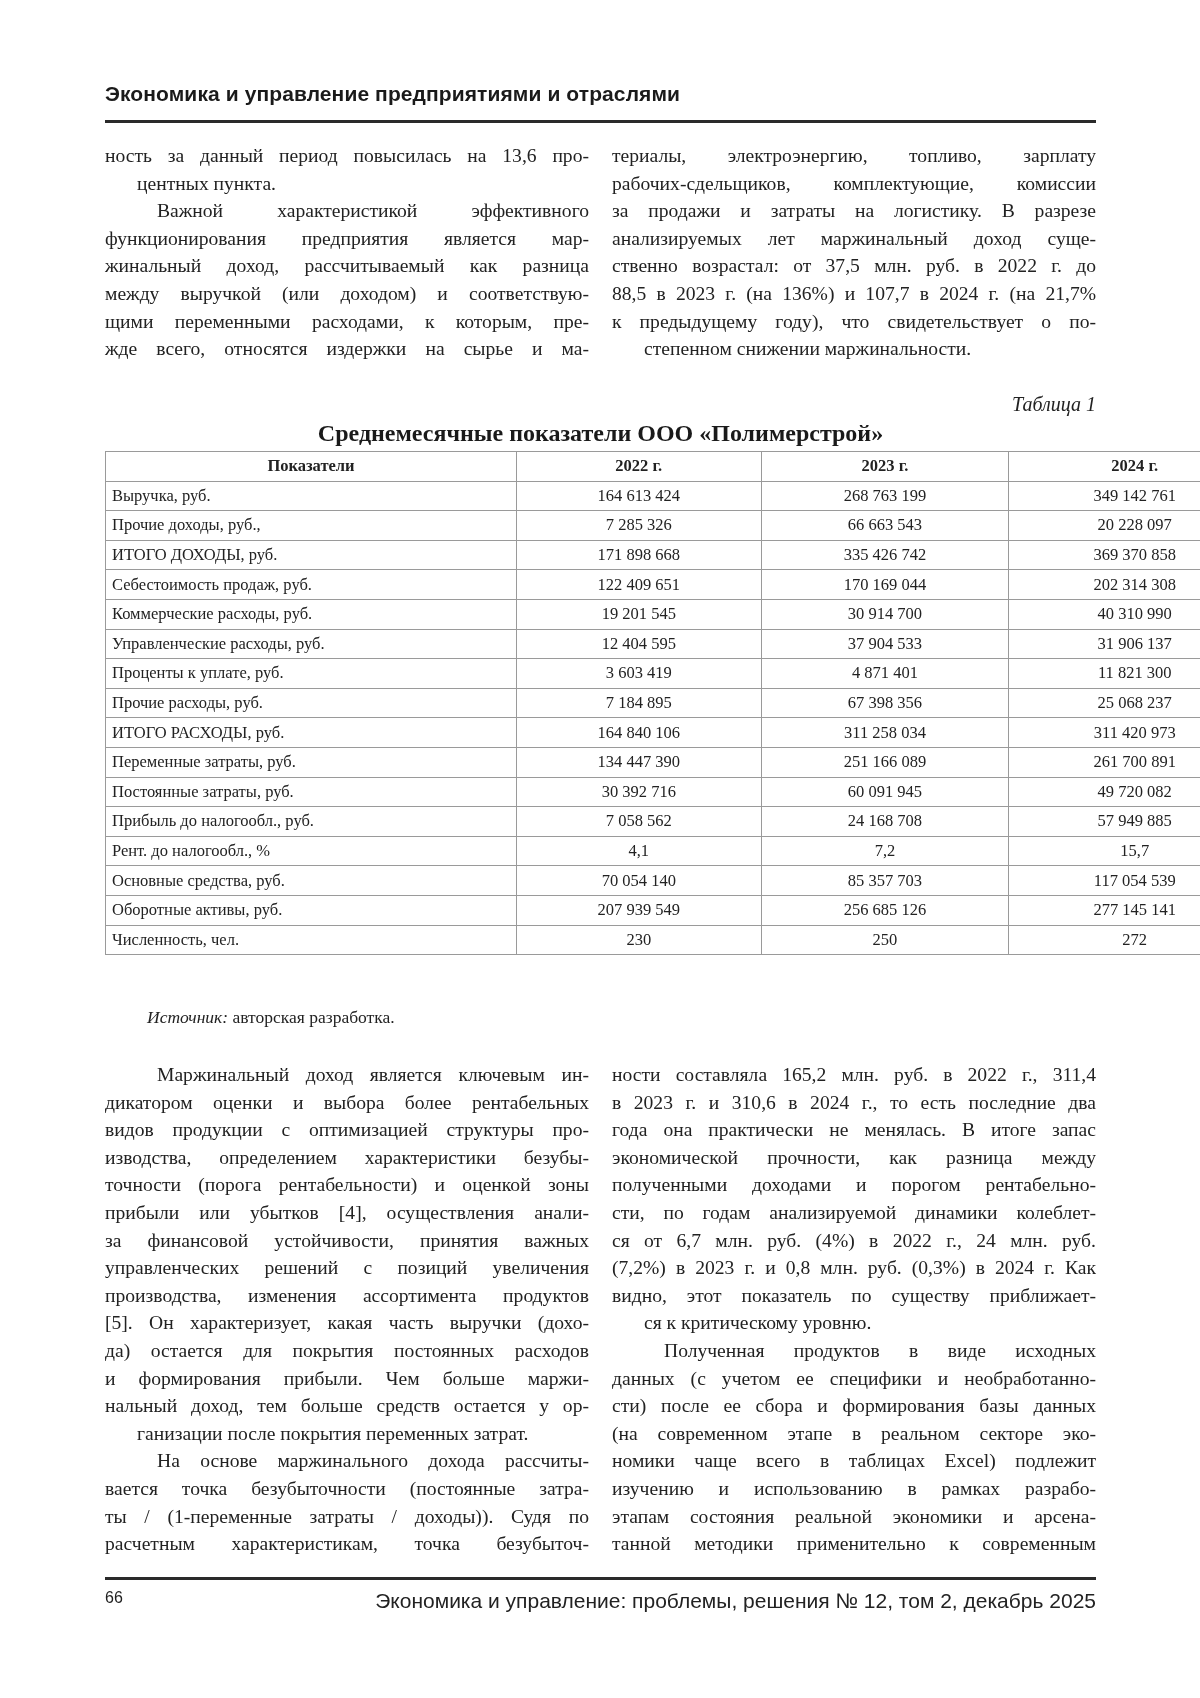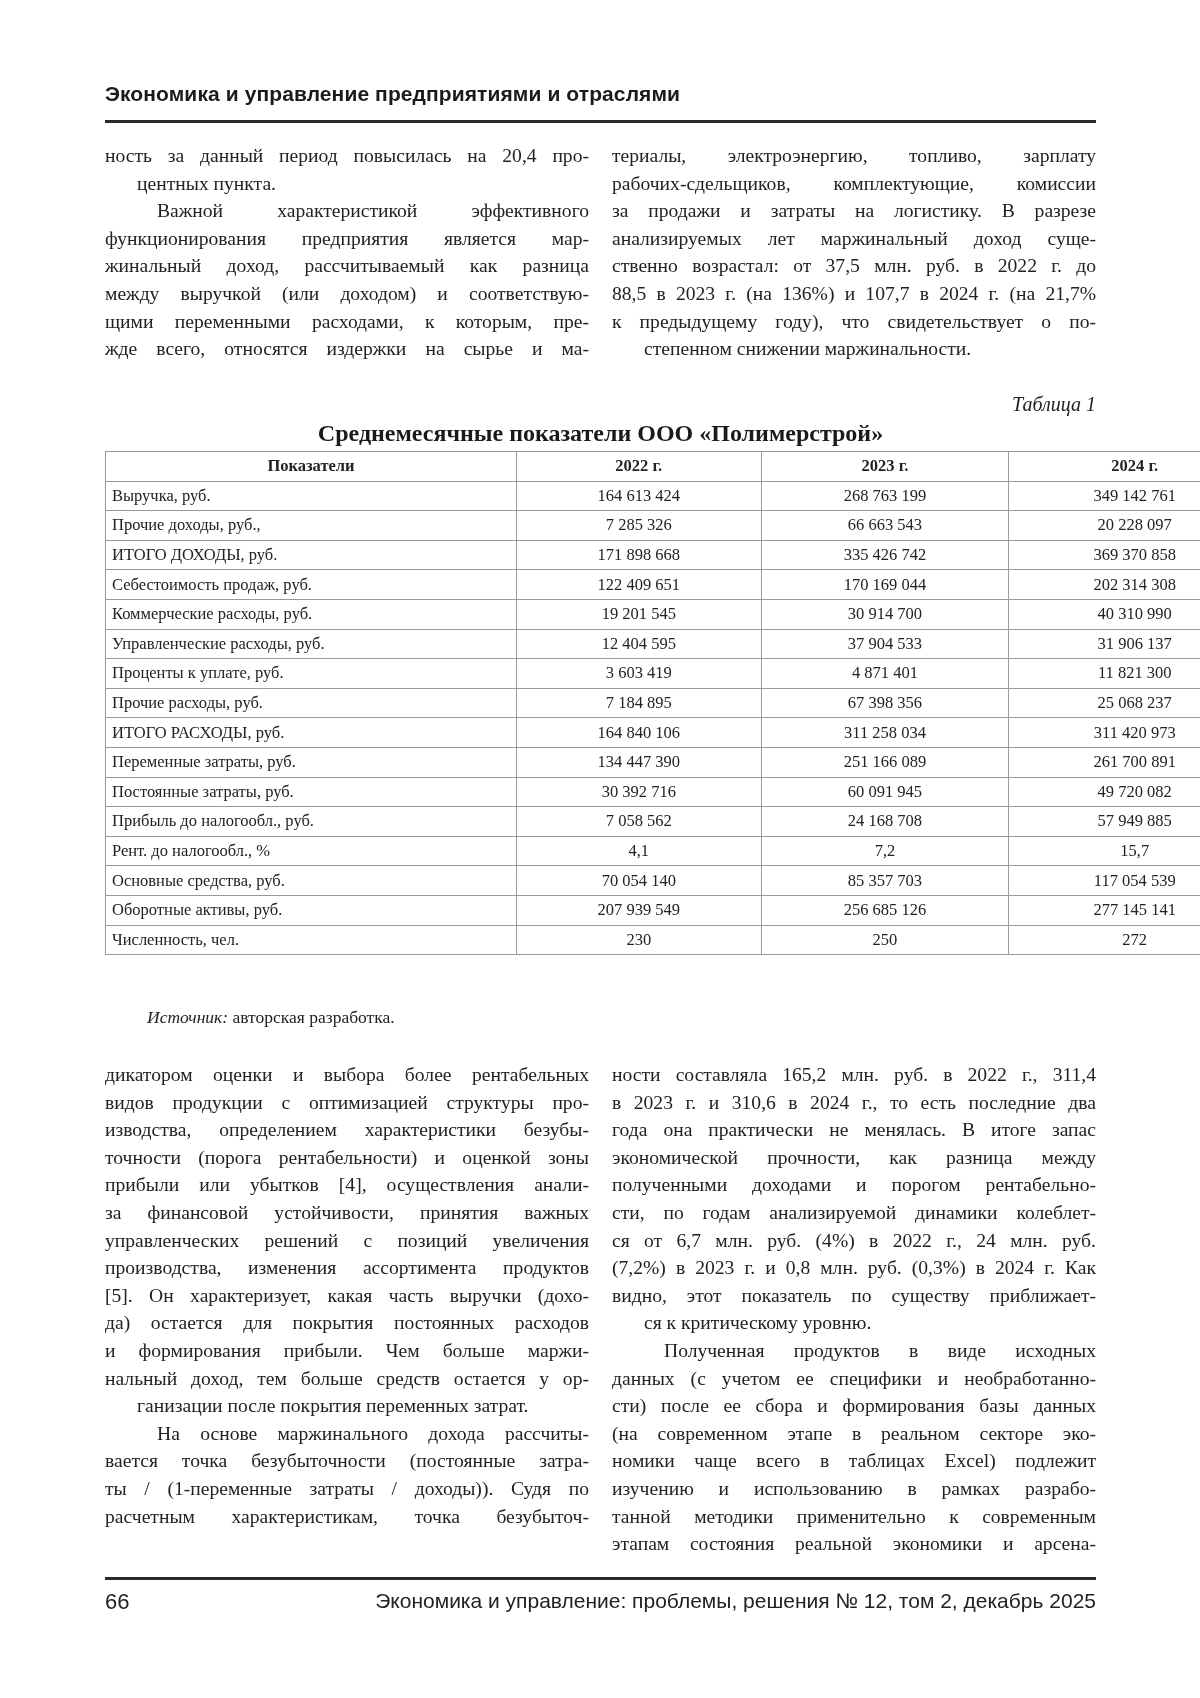--- a/index.html
+++ b/index.html
@@ -50,35 +50,35 @@
   table.data col.c3 { width: 216px; }
 
   .source {
     position: absolute; left: 147px; top: 1007px;
     font-family: "Liberation Serif", serif; font-size: 17.5px; color: #222;
   }
   .source .it { font-style: italic; margin-top: 36px; }
 
   .footer-page {
     position: absolute; left: 105px; top: 1589px;
-    font-family: "Liberation Sans", sans-serif; font-size: 22px; color: #222;
+    font-family: "Liberation Sans", sans-serif; font-size: 16px; color: #222;
   }
   .footer-journal {
     position: absolute; right: 104px; top: 1589px;
     font-family: "Liberation Sans", sans-serif; font-size: 21px; color: #222;
   }
 </style>
 </head>
 <body>
 
 <div class="running-head">Экономика и управление предприятиями и отраслями</div>
 <div class="rule top"></div>
 
 <div class="col col-left-top">
-  <span class="line">ность за данный период повысилась на 20,4 про-</span>
+  <span class="line">ность за данный период повысилась на 13,6 про-</span>
   <span class="line last">центных пункта.</span>
   <span class="line indent">Важной характеристикой эффективного</span>
   <span class="line">функционирования предприятия является мар-</span>
   <span class="line">жинальный доход, рассчитываемый как разница</span>
   <span class="line">между выручкой (или доходом) и соответствую-</span>
   <span class="line">щими переменными расходами, к которым, пре-</span>
   <span class="line">жде всего, относятся издержки на сырье и ма-</span>
 </div>
 
 <div class="col col-right-top">
@@ -208,20 +208,21 @@
       <td class="num">272</td>
     </tr>
   </tbody>
 </table>
 
 <div class="source">
   <span class="it">Источник:</span><span> авторская разработка.</span>
 </div>
 
 <div class="col col-left-bot">
+  <span class="line indent">Маржинальный доход является ключевым ин-</span>
   <span class="line">дикатором оценки и выбора более рентабельных</span>
   <span class="line">видов продукции с оптимизацией структуры про-</span>
   <span class="line">изводства, определением характеристики безубы-</span>
   <span class="line">точности (порога рентабельности) и оценкой зоны</span>
   <span class="line">прибыли или убытков [4], осуществления анали-</span>
   <span class="line">за финансовой устойчивости, принятия важных</span>
   <span class="line">управленческих решений с позиций увеличения</span>
   <span class="line">производства, изменения ассортимента продуктов</span>
   <span class="line">[5]. Он характеризует, какая часть выручки (дохо-</span>
   <span class="line">да) остается для покрытия постоянных расходов</span>
@@ -244,19 +245,19 @@
   <span class="line">ся от 6,7 млн. руб. (4%) в 2022 г., 24 млн. руб.</span>
   <span class="line">(7,2%) в 2023 г. и 0,8 млн. руб. (0,3%) в 2024 г. Как</span>
   <span class="line">видно, этот показатель по существу приближает-</span>
   <span class="line last">ся к критическому уровню.</span>
   <span class="line indent">Полученная продуктов в виде исходных</span>
   <span class="line">данных (с учетом ее специфики и необработанно-</span>
   <span class="line">сти) после ее сбора и формирования базы данных</span>
   <span class="line">(на современном этапе в реальном секторе эко-</span>
   <span class="line">номики чаще всего в таблицах Excel) подлежит</span>
   <span class="line">изучению и использованию в рамках разрабо-</span>
+  <span class="line">этапам состояния реальной экономики и арсена-</span>
   <span class="line">танной методики применительно к современным</span>
-  <span class="line">этапам состояния реальной экономики и арсена-</span>
 </div>
 
 <div class="rule bottom"></div>
 <div class="footer-page">66</div>
 <div class="footer-journal">Экономика и управление: проблемы, решения № 12, том 2, декабрь 2025</div>
 
 </body></html>

